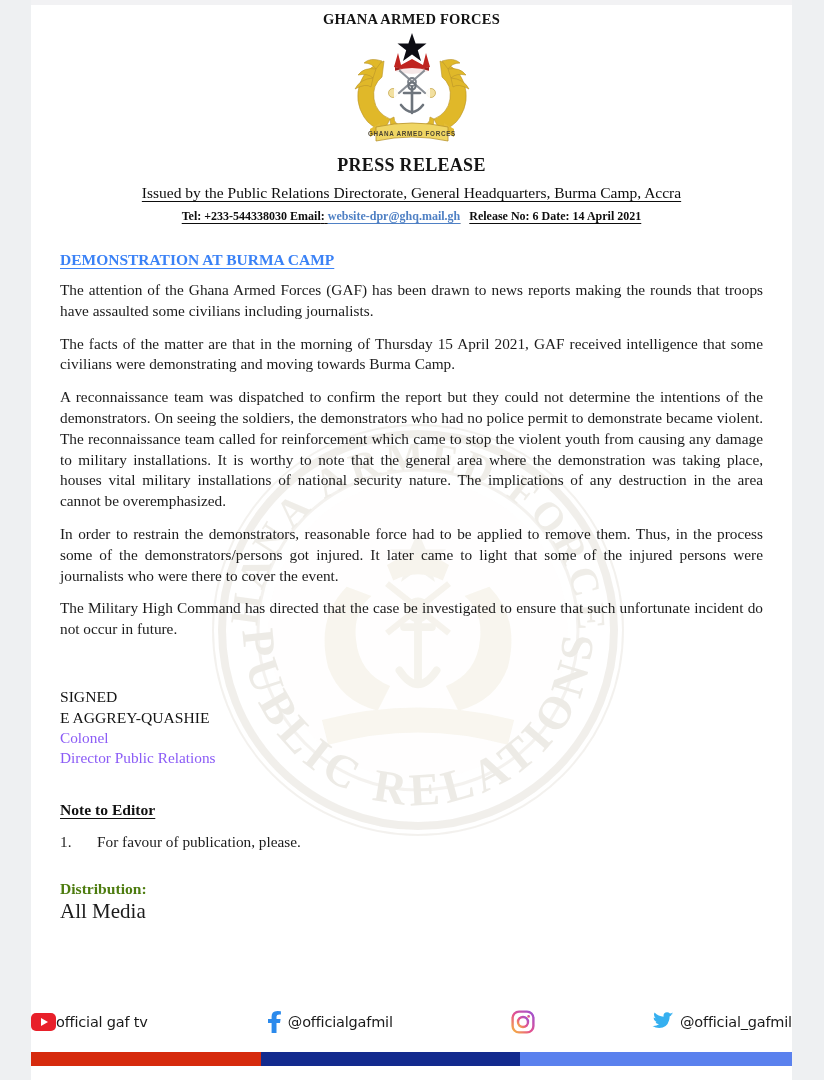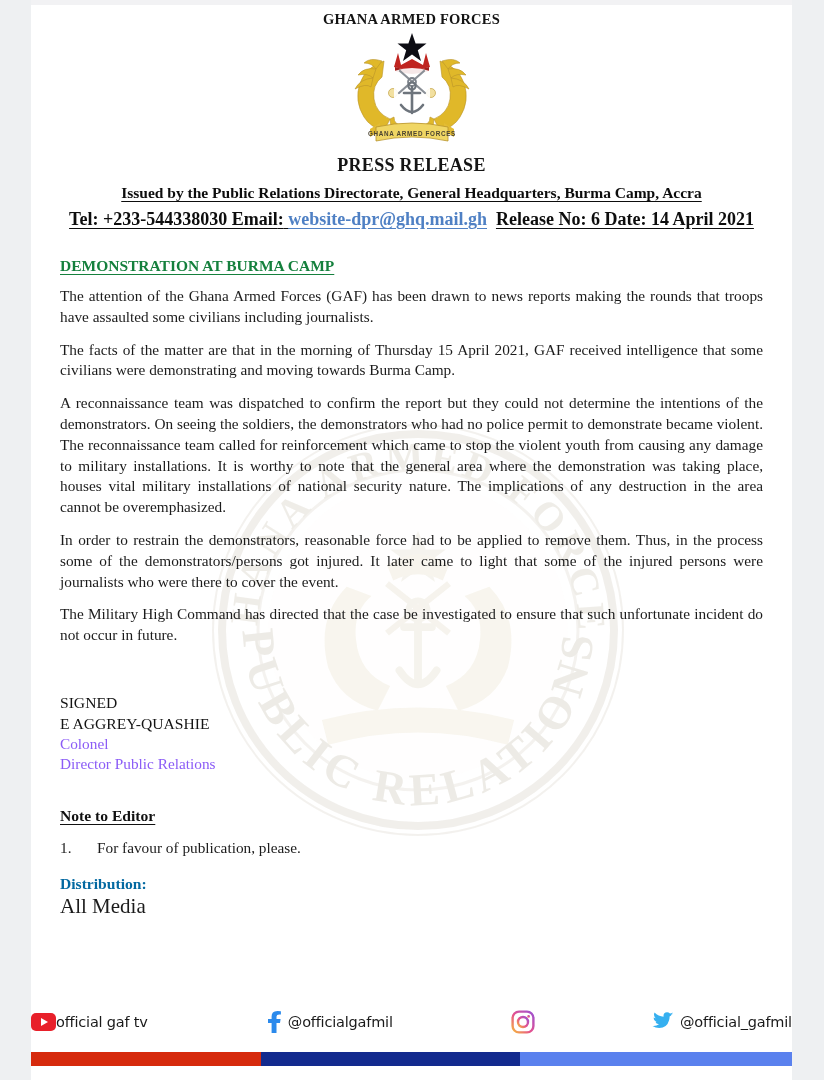--- a/index.html
+++ b/index.html
@@ -51,49 +51,49 @@
   .crest-wrap { margin: 3px auto 0; width: 132px; height: 120px; position: relative; }
   .press-release {
     margin-top: 4px;
     font-weight: bold;
     font-size: 18px;
     letter-spacing: 0.3px;
     color: #141414;
   }
   .issued-line {
     margin-top: 8px;
-    font-weight: bold;
+    font-weight: normal;
     font-size: 15.5px;
     color: #0d0d0d;
     text-decoration: underline;
     text-underline-offset: 3px;
   }
   .contact-line {
     margin-top: 7px;
     font-weight: bold;
-    font-size: 18px;
+    font-size: 12px;
     color: #0d0d0d;
     text-decoration: underline;
     text-underline-offset: 3px;
   }
   .contact-line .email { color: #4f80c4; font-weight: bold; }
   .contact-line .sep { display: inline-block; width: 9px; }
 
   
   .body-area {
     position: relative;
     z-index: 2;
     margin: 0 auto;
     padding: 0 29px;
   }
   .doc-title {
     margin-top: 27px;
     font-weight: bold;
     font-size: 15.5px;
-    color: #15803d;
+    color: #3b82f6;
     text-decoration: underline;
     text-underline-offset: 3px;
     display: inline-block;
   }
   p.para {
     margin: 12px 0 0 0;
     font-size: 15.3px;
     line-height: 1.36;
     text-align: justify;
     color: #1b1b1b;
@@ -115,21 +115,21 @@
     color: #111;
   }
   .note-item {
     margin-top: 14px;
     font-size: 15.3px;
     color: #1b1b1b;
     display: flex;
   }
   .note-num { width: 37px; flex: none; }
 
-  .dist-head { margin-top: 18px; font-weight: bold; font-size: 15.6px; color: #0369a1; }
+  .dist-head { margin-top: 29px; font-weight: bold; font-size: 15.6px; color: #4d7c0f; }
   .dist-val { font-size: 21px; color: #1b1b1b; margin-top: 1px; }
 
   
   .social-row {
     position: absolute;
     left: 0; right: 0;
     top: 1010px;
     display: flex;
     align-items: center;
     justify-content: space-between;

